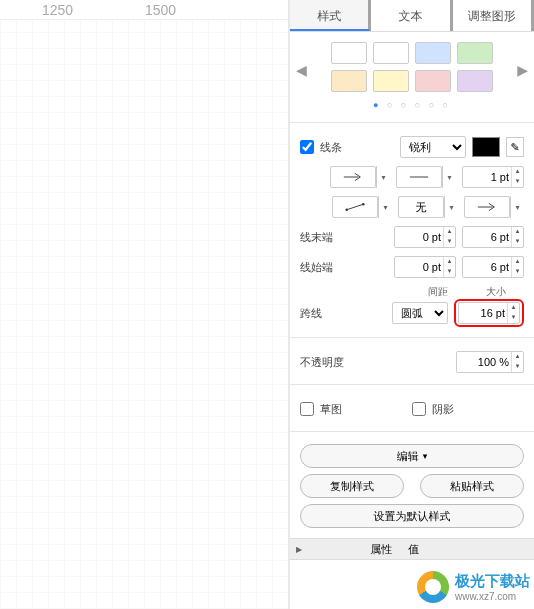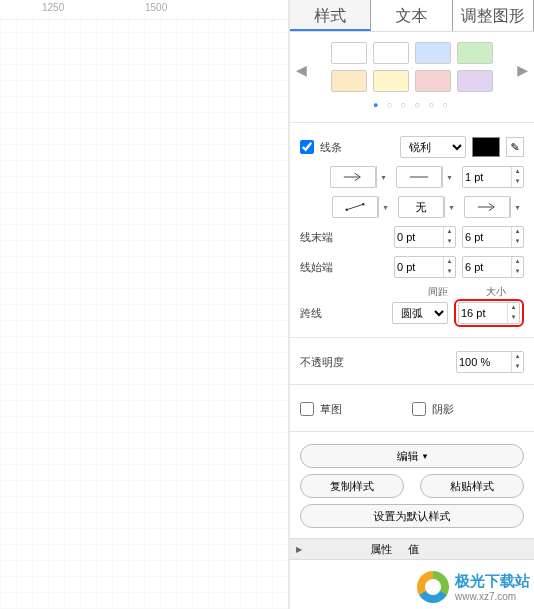--- a/index.html
+++ b/index.html
@@ -1,46 +1,46 @@
 <!DOCTYPE html>
 <html><head>
 <meta charset="utf-8">
 <style>
 * { box-sizing: border-box; margin: 0; padding: 0; font-family: "Microsoft YaHei", Arial, sans-serif; }
 body { background: #fff; width: 534px; height: 609px; overflow: hidden; position: relative; }
 
 .canvas-area { position: absolute; left: 0; top: 0; width: 290px; height: 609px; background: repeating-linear-gradient(0deg,#f8f8f8 0,#f8f8f8 1px,transparent 1px,transparent 16px), repeating-linear-gradient(90deg,#f8f8f8 0,#f8f8f8 1px,transparent 1px,transparent 16px),#fff; }
-.canvas-ruler-h { position:absolute; left:0; top:0; height:20px; width:290px; background:#fff; border-bottom:1px solid #eee; font-size:10px; color:#aaa; display:flex; }
+.canvas-ruler-h { position:absolute; left:0; top:0; height:20px; width:290px; background:#fff; border-bottom:1px solid #eee; font-size:14px; color:#aaa; display:flex; }
 .canvas-ruler-h span { position:absolute; top:2px; }
 .canvas-divider { position:absolute; left:288px; top:0; width:2px; height:609px; background:#e8e8e8; }
 
 .panel { position: absolute; left: 290px; top: 0; width: 244px; height: 609px; background: #fff; }
 
 .tabs { display:flex; border-bottom:1px solid #ddd; height:32px; }
-.tab { flex:1; text-align:center; line-height:32px; font-size:16px; color:#555; cursor:pointer; border-right:1px solid #a3a3a3; }
+.tab { flex:1; text-align:center; line-height:32px; font-size:12px; color:#555; cursor:pointer; border-right:3px solid #a3a3a3; }
 .tab.active { border-bottom:2px solid #3b82f6; background:#f5f5f5; }
 
 .swatch-area { padding:10px 8px 4px; position:relative; }
 .swatch-row { display:flex; gap:6px; justify-content:center; margin-bottom:6px; }
 .swatch { width:36px; height:22px; border:1px solid #ccc; border-radius:2px; }
 .carousel-arrow { position:absolute; top:30px; font-size:14px; color:#999; cursor:pointer; }
 .carousel-arrow.left { left:6px; }
 .carousel-arrow.right { right:6px; }
 .dots { text-align:center; font-size:9px; color:#bbb; letter-spacing:3px; padding:2px 0 8px; }
 .dots .active-dot{ color:#3b82f6; }
 
 .divider { border-top:1px solid #e5e5e5; margin:0 0 8px; }
 
 .section { padding:4px 10px; }
 .row { display:flex; align-items:center; gap:6px; margin-bottom:6px; min-height:24px; }
 .row-label { font-size:11px; color:#444; flex:0 0 auto; min-width:36px; }
 .chk { width:14px; height:14px; }
 .sel, .num, .btn-sm, .btn-icon { height:22px; border:1px solid #ccc; background:#fff; font-size:11px; border-radius:2px; }
 .sel { padding:0 4px; }
-.num { width:48px; padding:0 2px; }
+.num { width:48px; text-align:right; padding:0 2px; }
 .spin-wrap { display:flex; align-items:center; border:1px solid #ccc; border-radius:2px; height:22px; background:#fff; }
 .spin-wrap .num { border:none; height:20px; }
 .spinners { display:flex; flex-direction:column; width:12px; }
 .spinners div { height:10px; font-size:7px; line-height:8px; text-align:center; color:#555; cursor:pointer; border-left:1px solid #ddd; }
 .colorbox { width:28px; height:20px; background:#000; border:1px solid #888; }
 .pencil { width:18px; height:20px; border:1px solid #ccc; text-align:center; font-size:11px; line-height:18px; }
 
 .btn-group { display:flex; gap:6px; }
 .btn-icon { width:46px; display:flex; align-items:center; justify-content:center; }
 .btn-icon svg { width:22px; height:10px; }

